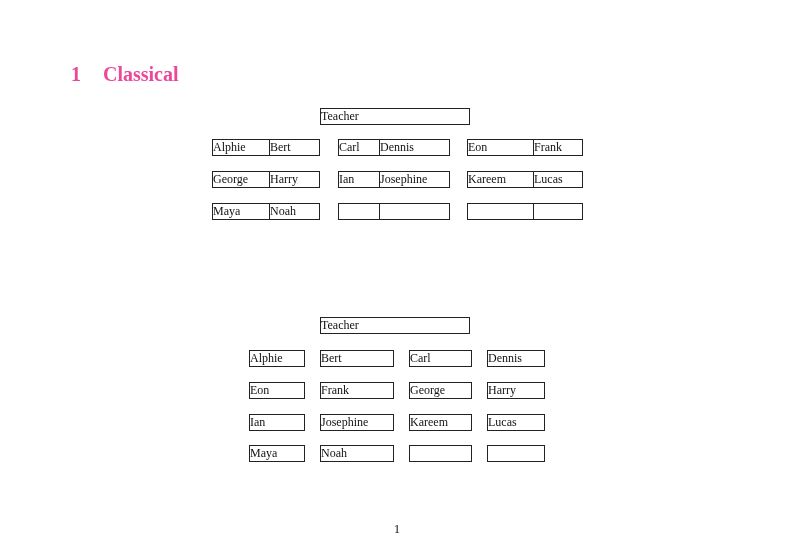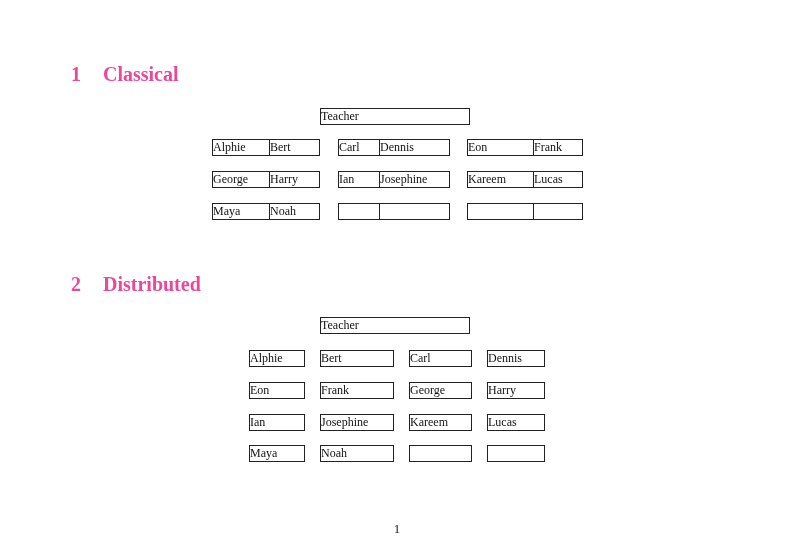--- a/index.html
+++ b/index.html
@@ -120,23 +120,20 @@
   </div>
   <div class="box c-col1 c-row2">
     <span class="cell cell-first"></span>
     <span class="cell cell-second"></span>
   </div>
   <div class="box c-col2 c-row2">
     <span class="cell cell-first"></span>
     <span class="cell cell-second"></span>
   </div>
 
-  <div class="section-heading heading-2">
-    <span class="sec-num">2</span><span class="sec-title">Distributed</span>
-  </div>
 
   <div class="box teacher-2">
     <span class="cell cell-full">Teacher</span>
   </div>
 
   <div class="box d-col0 d-row0">
     <span class="cell cell-full">Alphie</span>
   </div>
   <div class="box d-col1 d-row0">
     <span class="cell cell-full">Bert</span>

